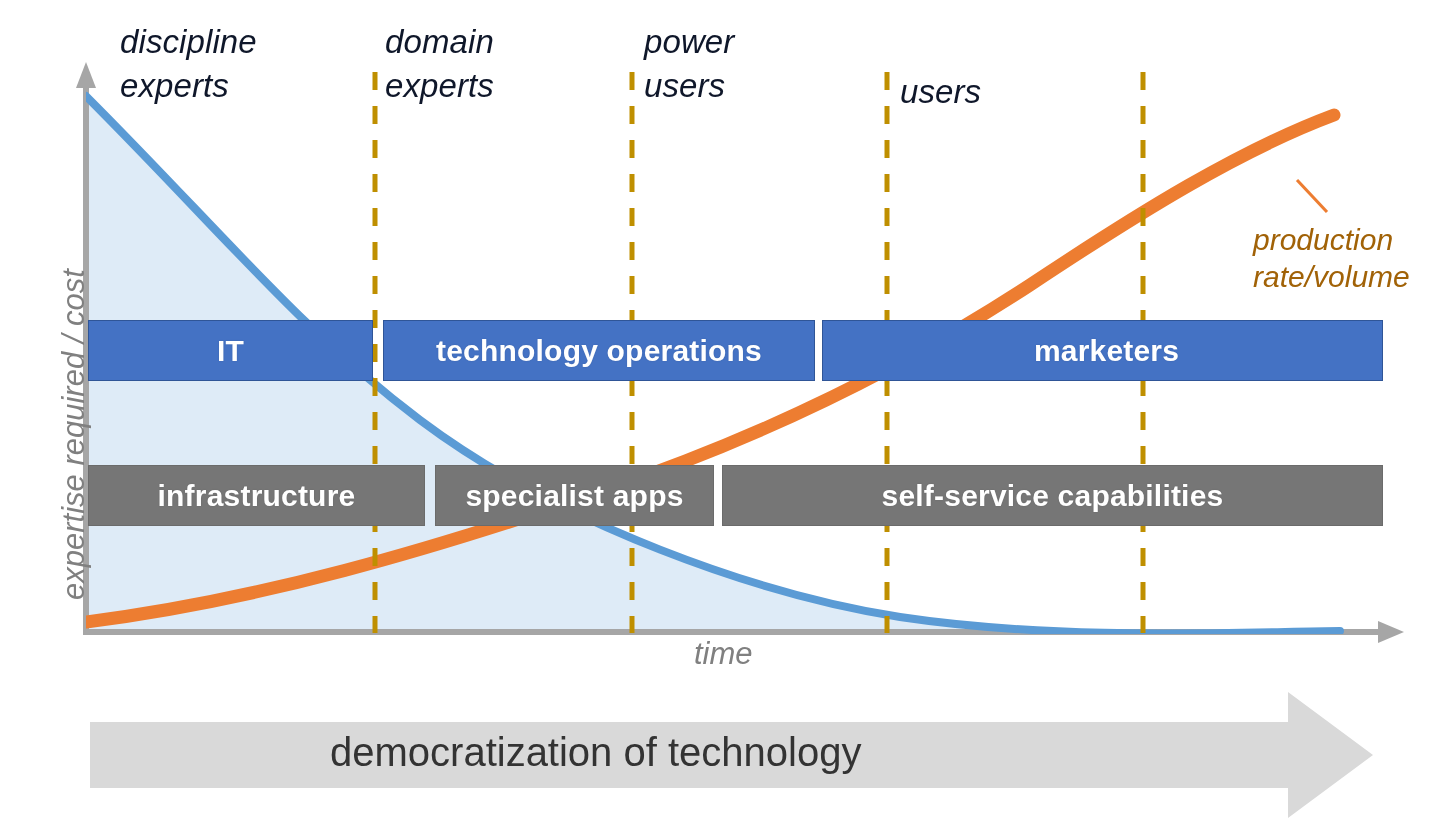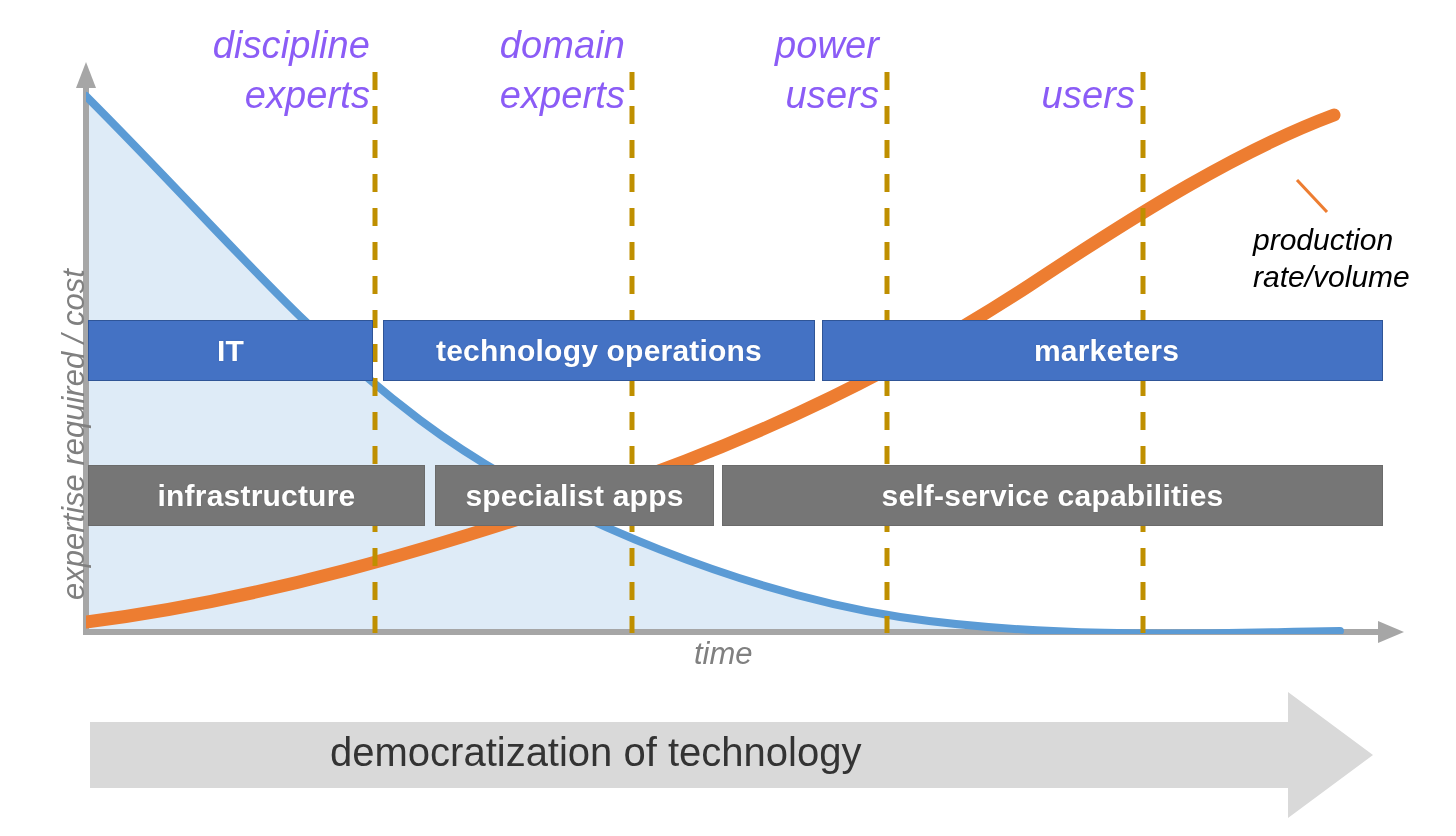--- a/index.html
+++ b/index.html
@@ -22,26 +22,26 @@
     position: absolute;
     left: 0;
     top: 0;
     width: 1456px;
     height: 836px;
   }
 
   
   .seg-label {
     position: absolute;
-    text-align: right;
+    text-align: left;
     font-family: "Liberation Sans", sans-serif;
     font-style: italic;
-    font-size: 38px;
+    font-size: 33px;
     line-height: 1.32;
-    color: #8b5cf6;
+    color: #0f172a;
     white-space: pre-line;
     letter-spacing: 0.1px;
   }
 
   
   .axis-title {
     position: absolute;
     font-family: "Liberation Sans", sans-serif;
     font-style: italic;
     color: #808080;
@@ -78,21 +78,21 @@
     border: 1px solid #6b6b6b;
   }
 
   
   #orange-annotation {
     position: absolute;
     font-family: "Liberation Sans", sans-serif;
     font-style: italic;
     font-size: 30px;
     line-height: 1.22;
-    color: #000000;
+    color: #a16207;
     white-space: pre-line;
   }
 
   
   #banner-label {
     position: absolute;
     font-family: "Liberation Sans", sans-serif;
     font-size: 40px;
     color: #333333;
     white-space: nowrap;

